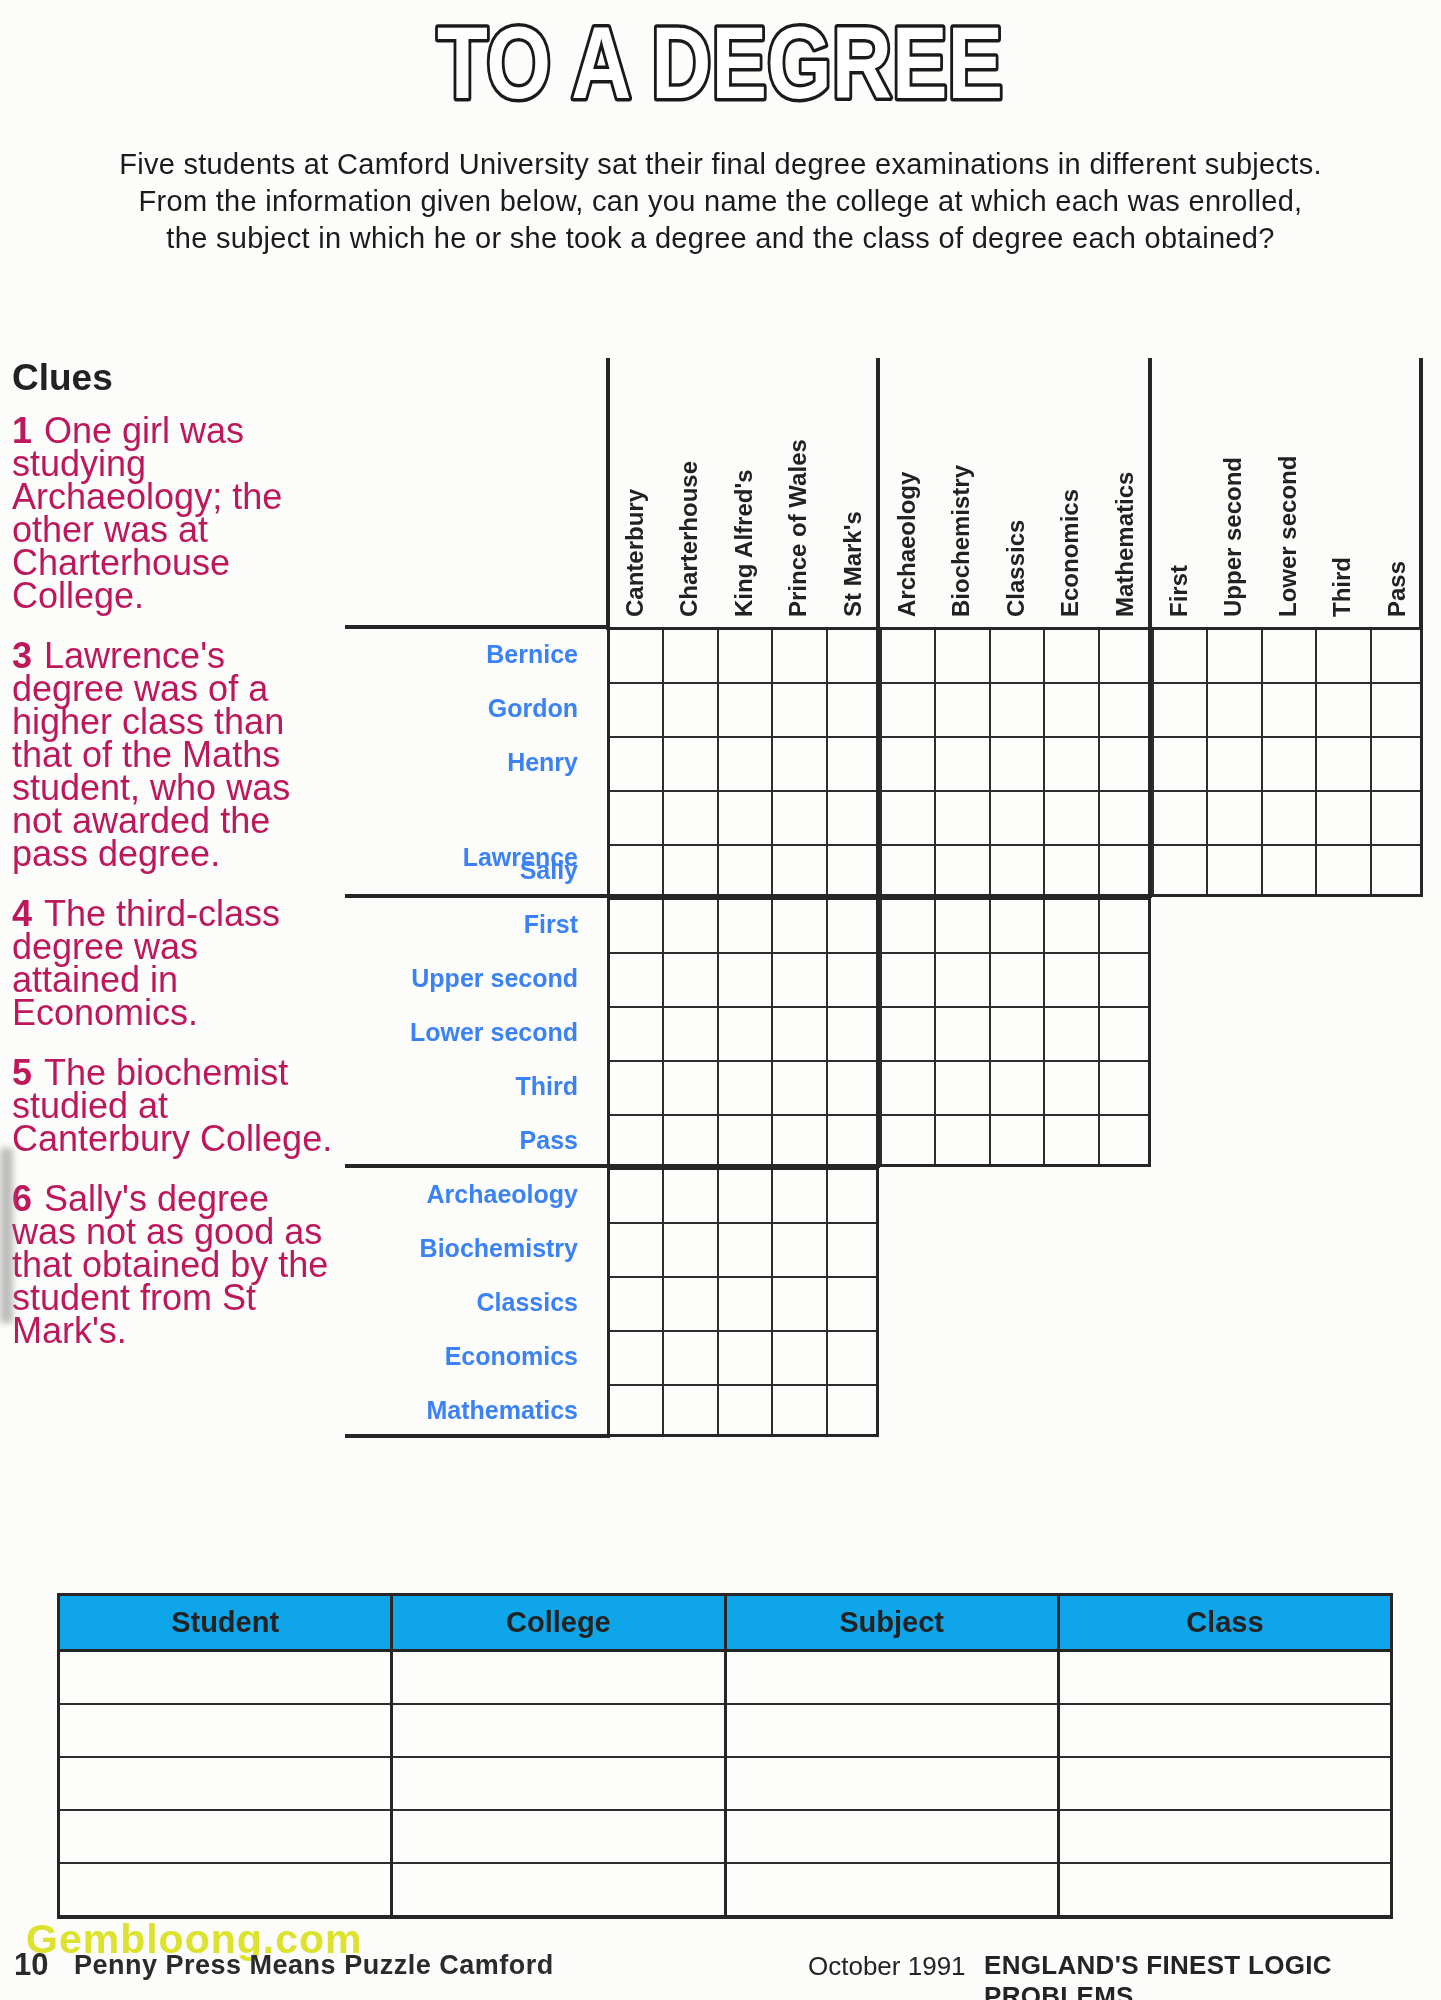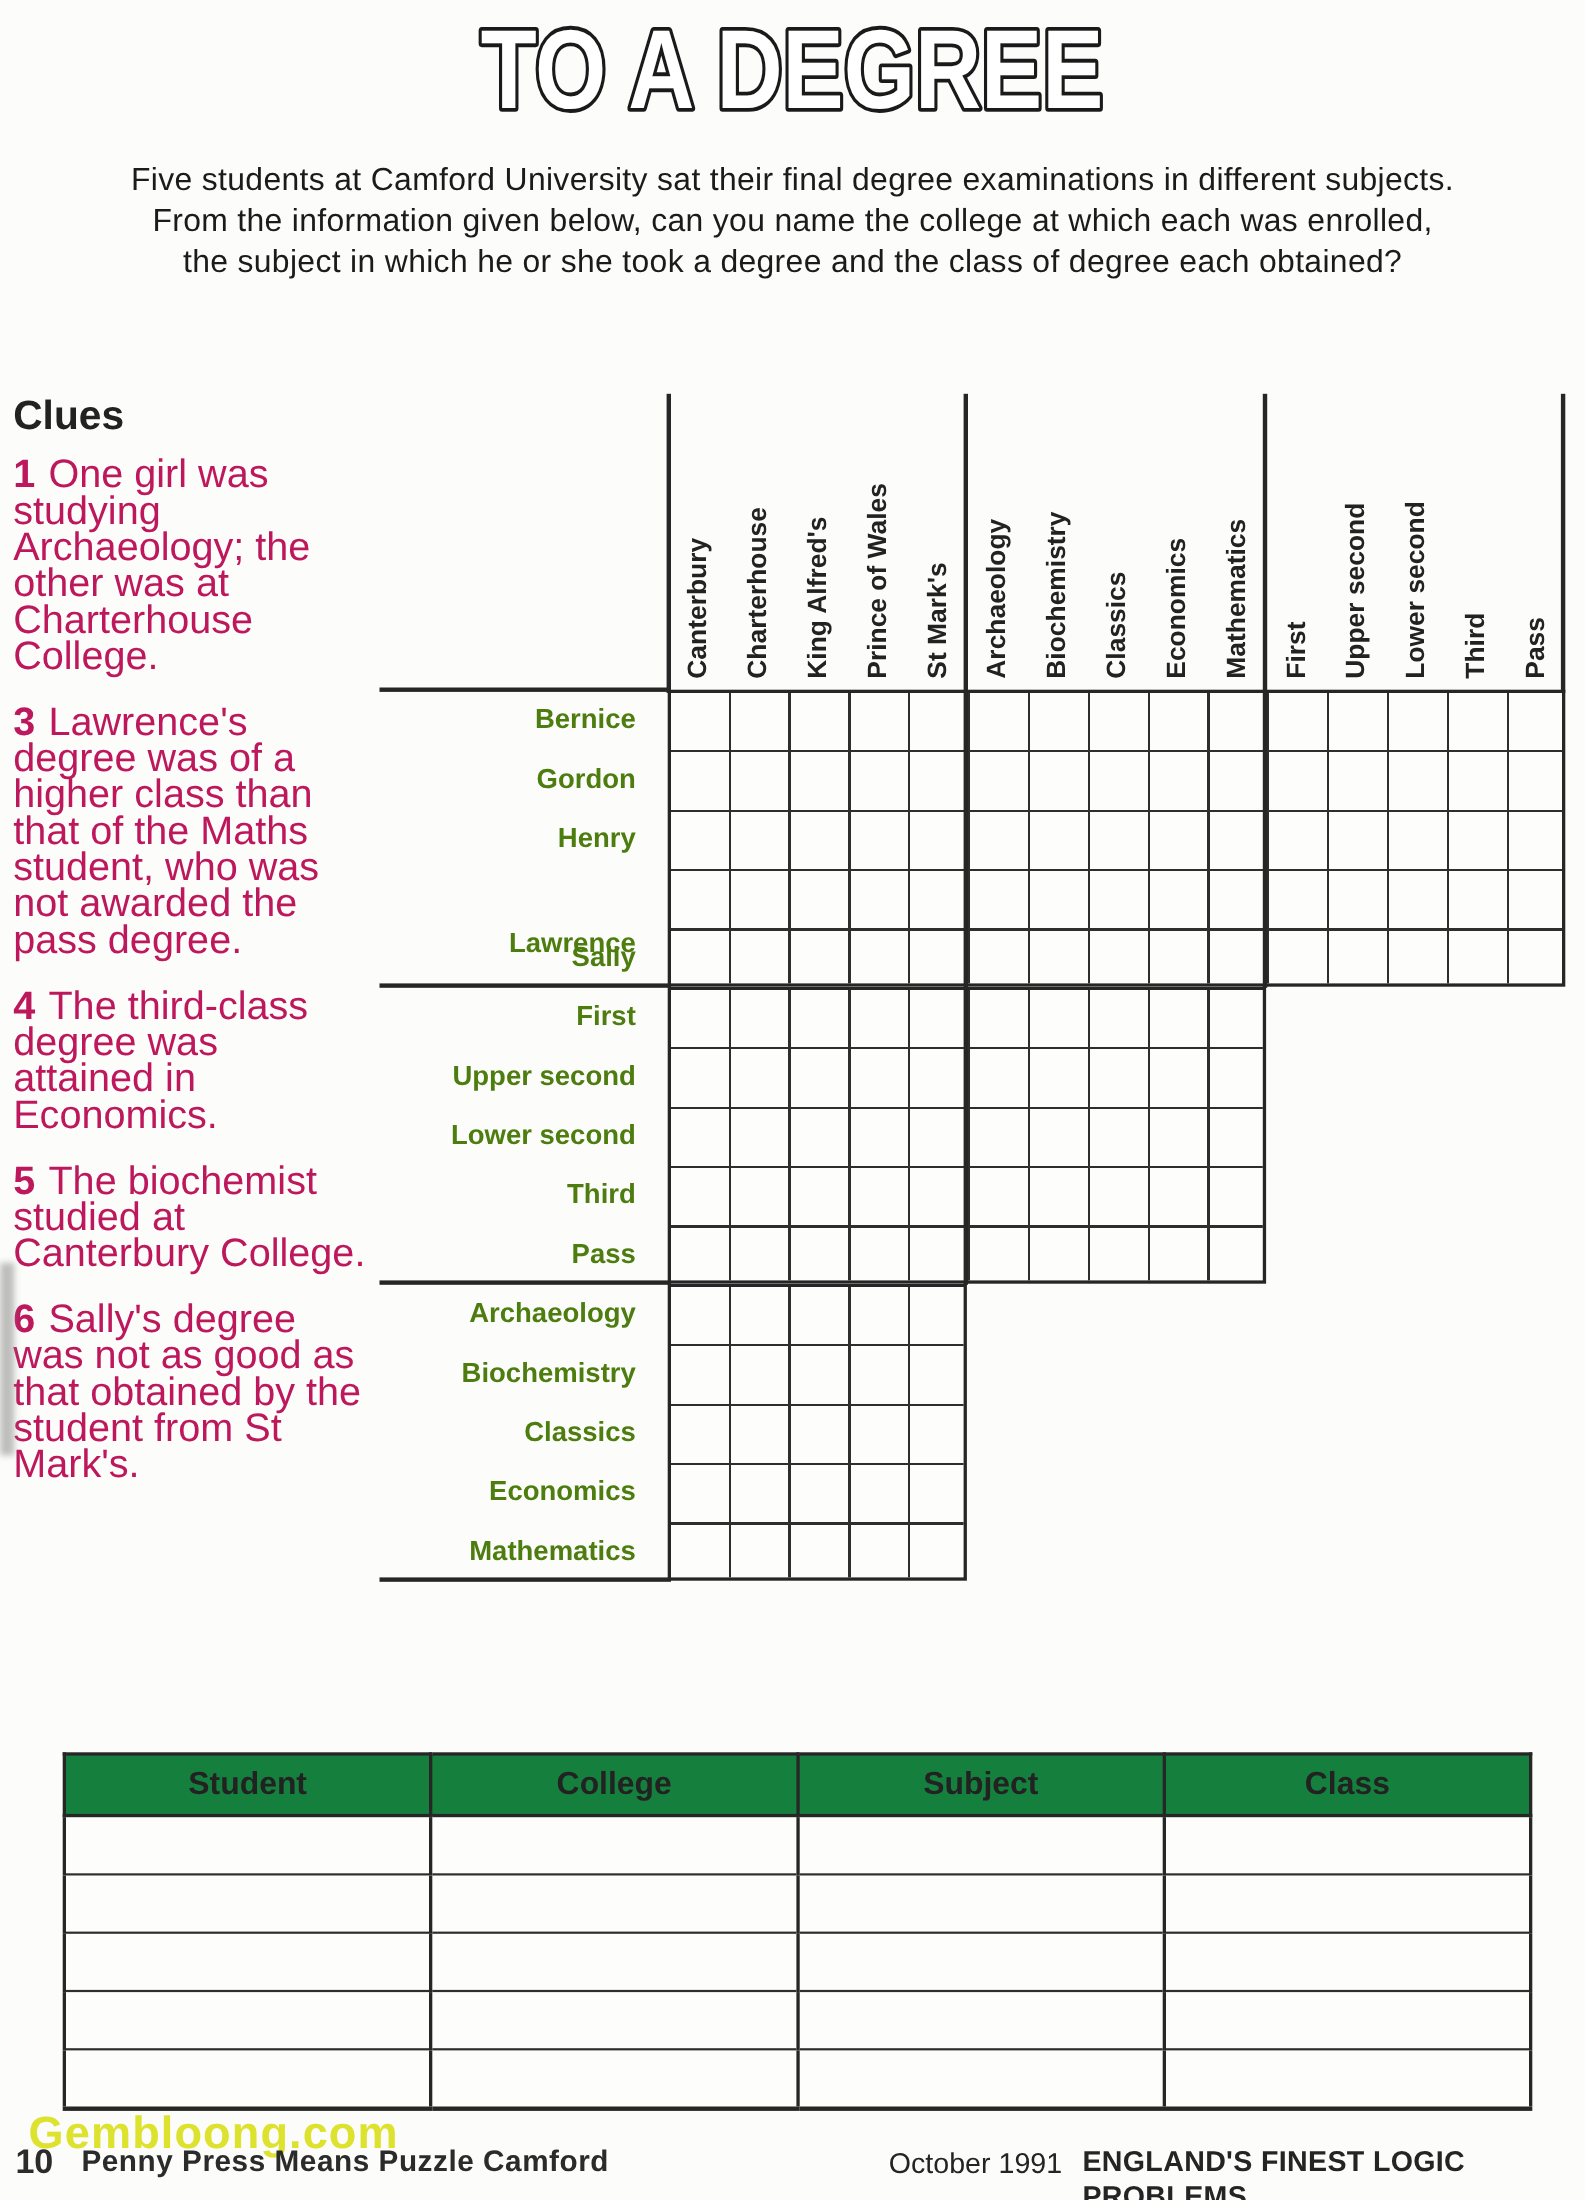--- a/index.html
+++ b/index.html
@@ -33,30 +33,30 @@
   .hline { position:absolute; height:4px; background:#262626; }
   .col-header {
     position:absolute; transform-origin:0 0; transform:rotate(-90deg);
     width:256px; height:54.4px; line-height:54.4px; box-sizing:border-box;
     padding-left:12px; font-weight:bold; font-size:24px; color:#222;
     white-space:nowrap; top:629px;
   }
   .row-label {
     position:absolute; left:340px; width:252px; height:54px; line-height:54px;
     text-align:right; padding-right:14px; box-sizing:border-box;
-    font-weight:bold; font-size:25px; color:#4d7c0f; white-space:nowrap;
+    font-weight:bold; font-size:25px; color:#3b82f6; white-space:nowrap;
   }
   
   .answer-table {
     position:absolute; left:57px; top:1593px; width:1336px;
     border-collapse:collapse; table-layout:fixed;
   }
   .answer-table th {
     border:3px solid #262626; height:51px; font-size:29px; font-weight:bold;
-    color:#222; text-align:center; background:#15803d;margin-left:40px;
+    color:#222; text-align:center; background:#0ea5e9;margin-left:40px;
   }
   .answer-table td {
     border-left:3px solid #262626; border-right:3px solid #262626;
     border-top:2px solid #2e2e2e; border-bottom:2px solid #2e2e2e;
     height:49px; background:#fdfdfc;
   }
   .answer-table tr:last-child td { border-bottom:4px solid #262626; }
   
   .watermark {
     position:absolute; left:26px; top:1916px; font-size:41px; font-weight:bold;

